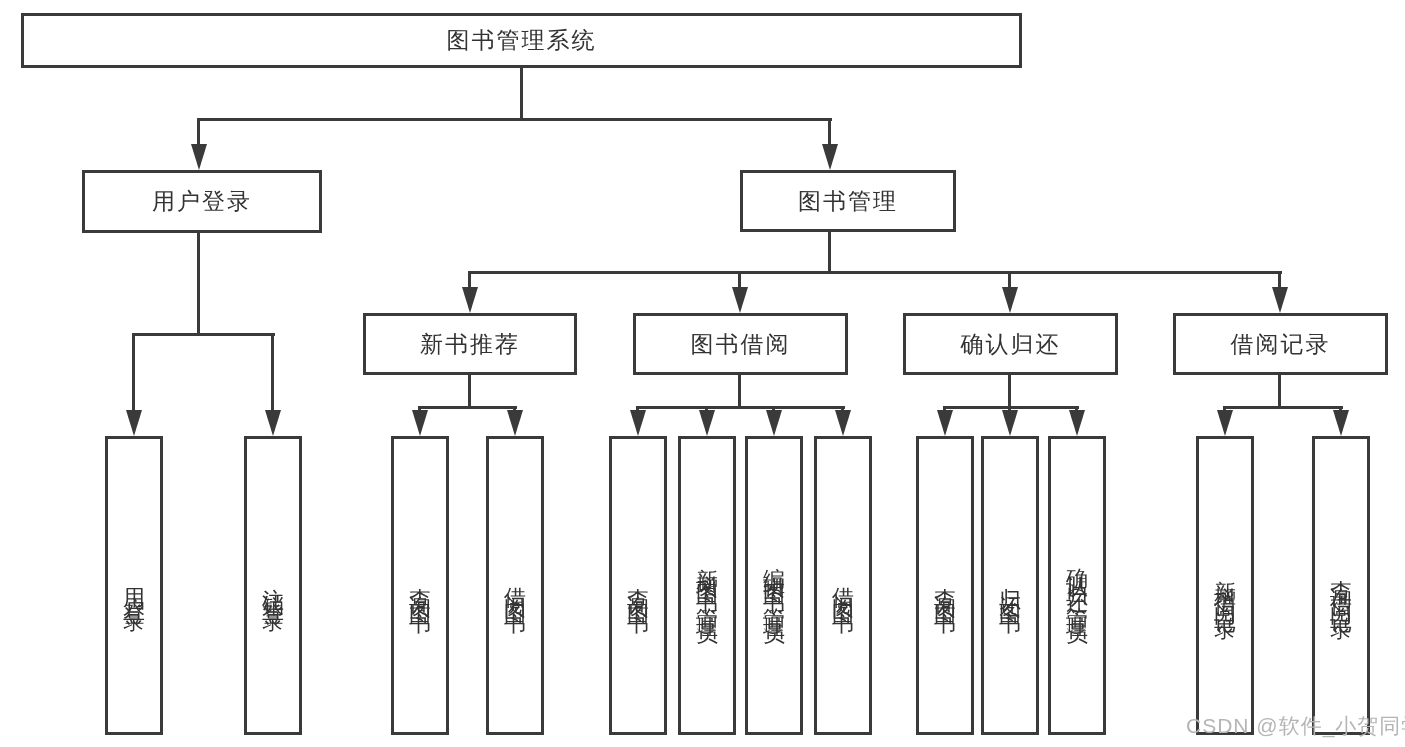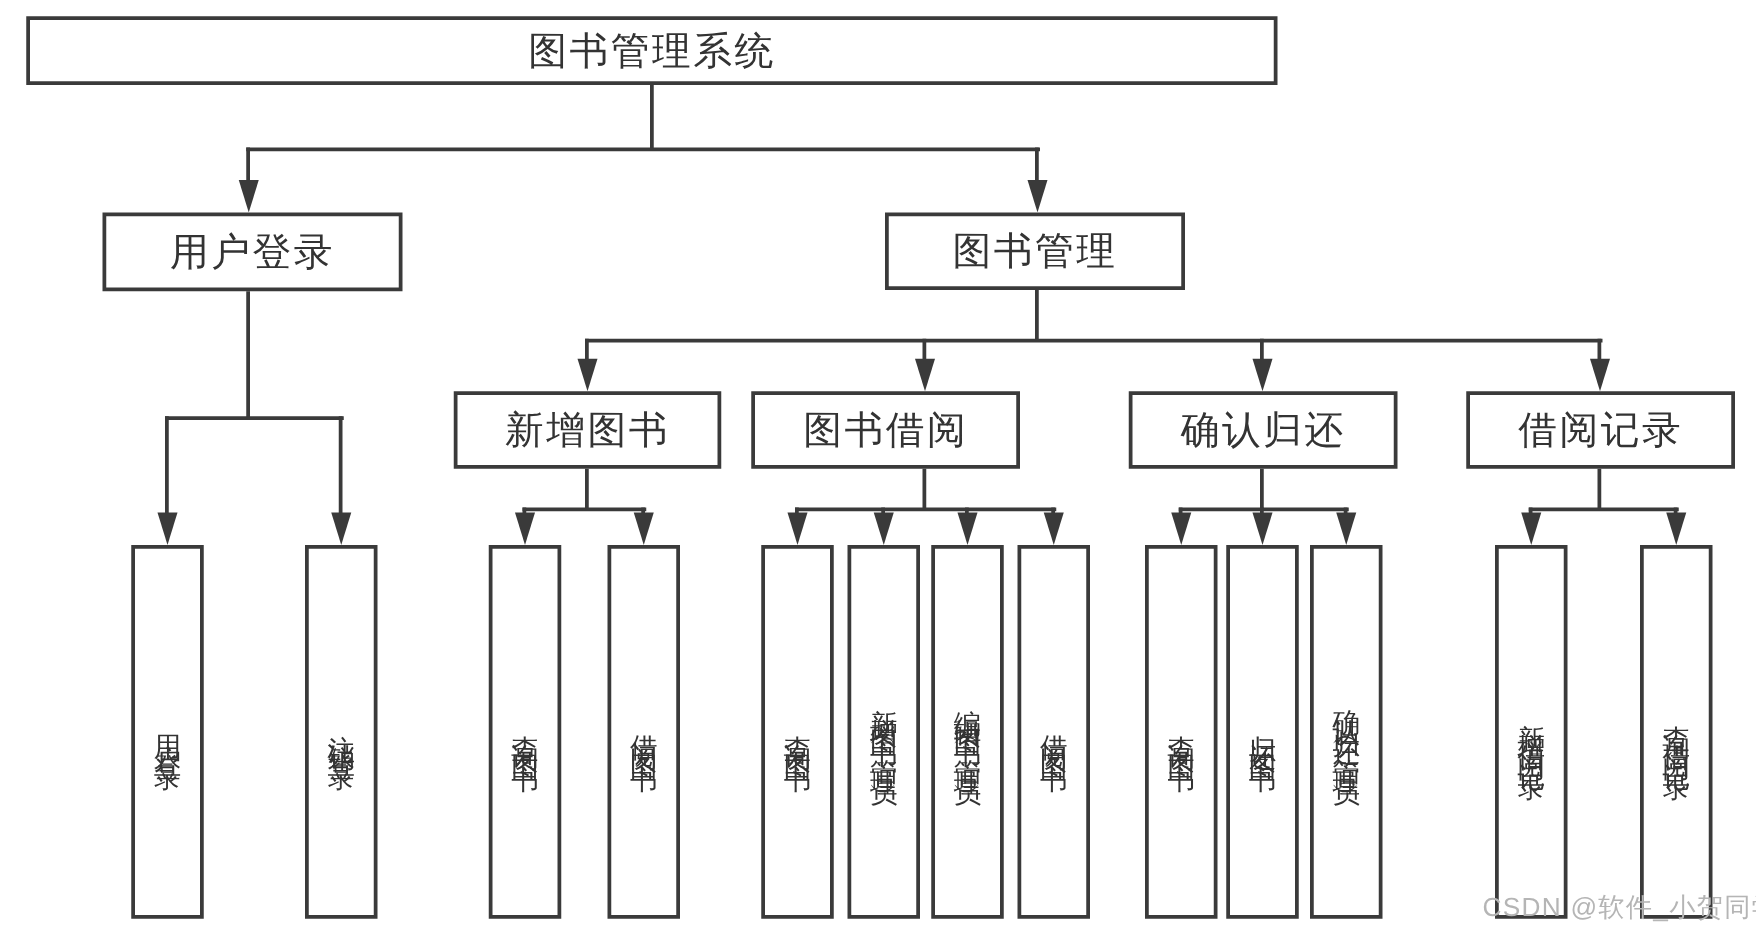--- a/index.html
+++ b/index.html
@@ -11,21 +11,21 @@
   html,body{margin:0;padding:0;background:var(--bg);}
   .canvas{
     position:relative;width:1405px;height:747px;background:var(--bg);
     font-family:"Liberation Sans","DejaVu Sans",sans-serif;overflow:hidden;
   }
   .box{
     position:absolute;box-sizing:border-box;border:3px solid var(--line);
     background:#fff;display:flex;align-items:center;justify-content:center;
     color:var(--text);
   }
-  .hbox span{font-size:31px;letter-spacing:2px;white-space:nowrap;}
+  .hbox span{font-size:23px;letter-spacing:2px;white-space:nowrap;}
   .leaf span{
     writing-mode:vertical-rl;text-orientation:mixed;
     font-size:22px;letter-spacing:8px;line-height:1;white-space:nowrap;
   }
   .vline,.hline{position:absolute;background:var(--line);}
   .vline{width:3px;}
   .hline{height:3px;}
   .arrow{
     position:absolute;width:0;height:0;
     border-left:8px solid transparent;border-right:8px solid transparent;
@@ -100,28 +100,28 @@
   <div class="vline" style="left:1339px;top:406px;height:8px"></div>
   <div class="arrow" style="left:1333px;top:410px"></div>
 
   <div class="box hbox" style="left:21px;top:13px;width:1001px;height:55px">
     <span>图书管理系统</span>
   </div>
 
   <div class="box hbox" style="left:82px;top:170px;width:240px;height:63px">
     <span>用户登录</span>
   </div>
-  <div class="box hbox" style="left:708px;top:170px;width:240px;height:62px">
+  <div class="box hbox" style="left:740px;top:170px;width:216px;height:62px">
     <span>图书管理</span>
   </div>
 
   <div class="box hbox" style="left:363px;top:313px;width:214px;height:62px">
-    <span>新增图书</span>
+    <span>新书推荐</span>
   </div>
-  <div class="box hbox" style="left:601px;top:313px;width:215px;height:62px">
+  <div class="box hbox" style="left:633px;top:313px;width:215px;height:62px">
     <span>图书借阅</span>
   </div>
   <div class="box hbox" style="left:903px;top:313px;width:215px;height:62px">
     <span>确认归还</span>
   </div>
   <div class="box hbox" style="left:1173px;top:313px;width:215px;height:62px">
     <span>借阅记录</span>
   </div>
 
   <div class="box leaf" style="left:105px;top:436px;width:58px;height:299px">

